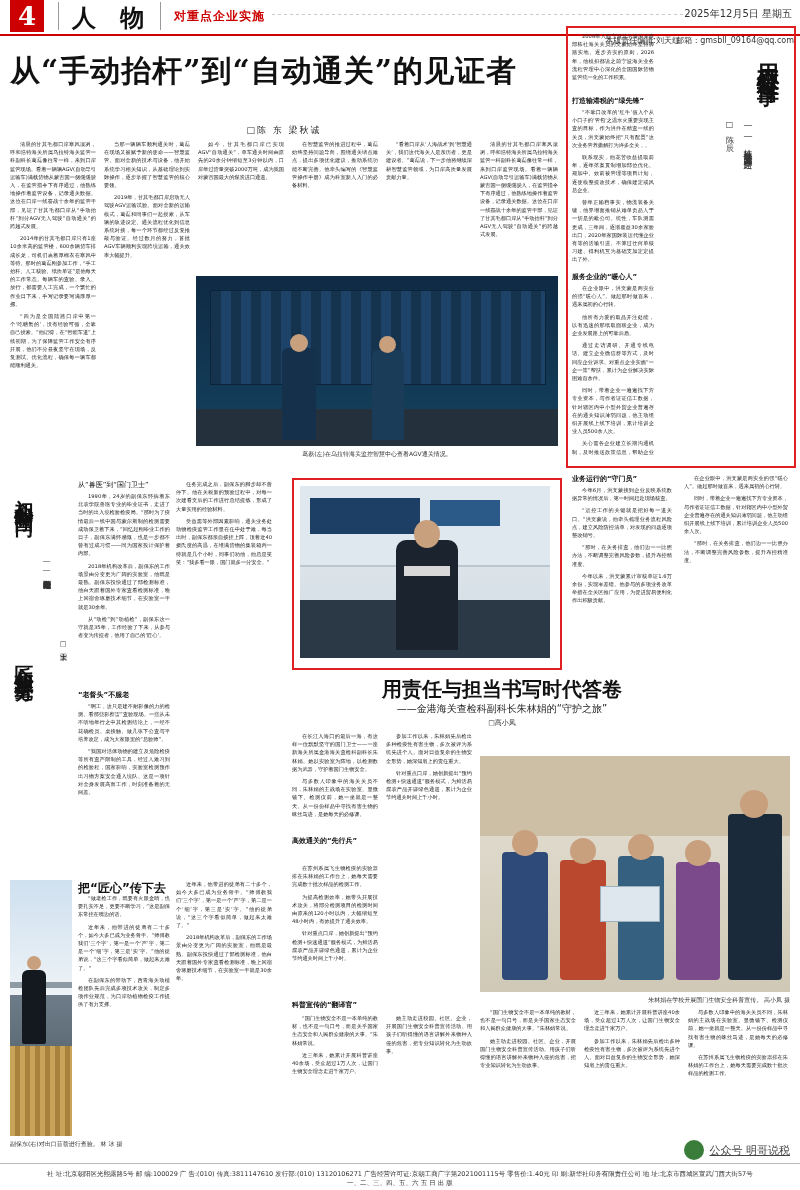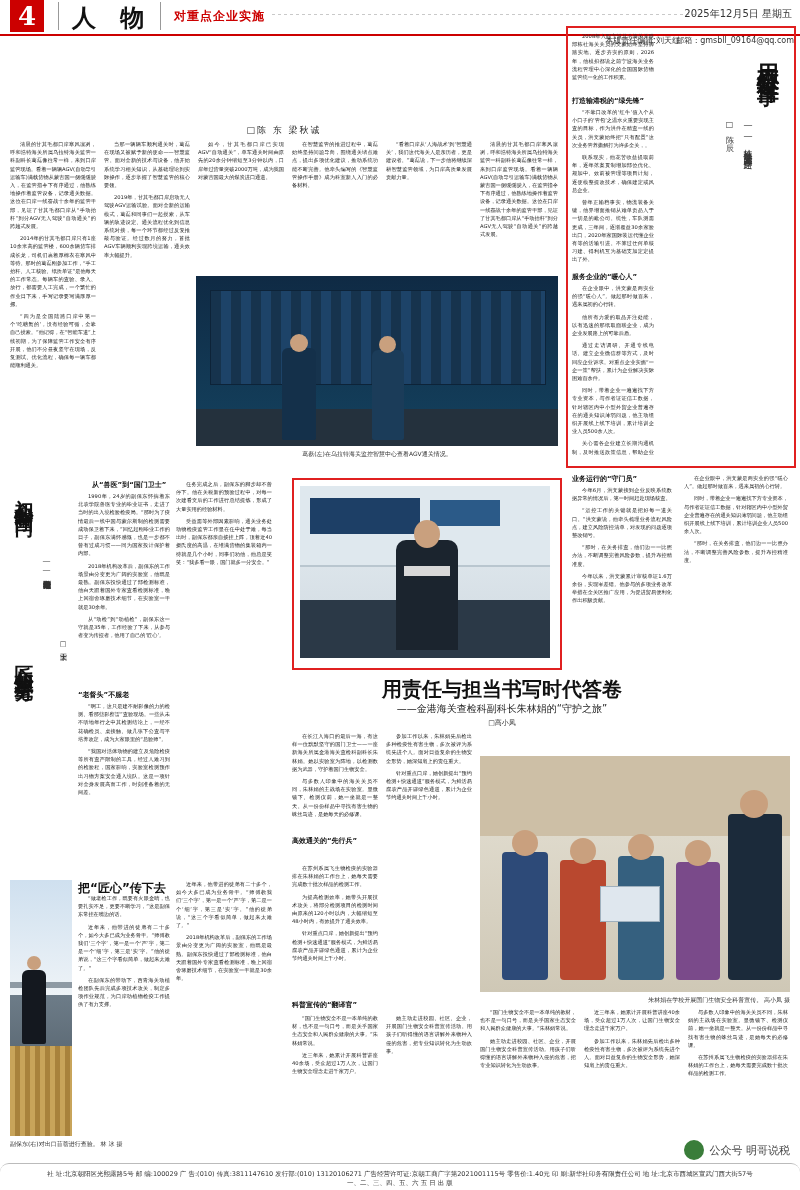--- a/index.html
+++ b/index.html
@@ -46,26 +46,26 @@
 
   
   .photo{position:absolute;overflow:hidden;background:#2b3a4a;}
   .cap{position:absolute;font-size:6px;color:#333;}
 
   
   .redbox{position:absolute;border:2px solid #e02020;}
 
   
   .footer{position:absolute;left:0;bottom:0;width:800px;height:26px;border-top:1px solid #bbb;
-          background:#fff;font-size:6.5px;color:#333;border-radius:9px;}
+          background:#fff;font-size:6.5px;color:#333;}
   .footer .line{position:absolute;left:10px;top:6px;width:780px;text-align:center;}
   .footer .line2{position:absolute;left:10px;top:15px;width:780px;text-align:center;}
 
   .wm{position:absolute;right:10px;bottom:30px;display:flex;align-items:center;gap:6px;
-      font-size:11px;color:#444;}
+      font-size:11px;color:#444;text-decoration:underline;}
   .wm .bubble{width:20px;height:20px;border-radius:50%;background:#3a7d3a;display:block;}
 
   
   .sky{position:absolute;left:0;top:0;right:0;height:45%;background:linear-gradient(#cfe0ef,#eef3f7);}
   .ground{position:absolute;left:0;bottom:0;right:0;height:55%;background:linear-gradient(#6d7c88,#46525c);}
   .person{position:absolute;background:#1e2a38;border-radius:6px 6px 2px 2px;}
   .head{position:absolute;background:#c9a07e;border-radius:50%;}
   .screenwall{position:absolute;left:4%;top:8%;width:92%;height:55%;
               background:repeating-linear-gradient(to right,#16334d 0 10px,#1d4368 10px 20px);
               border:1px solid #0d2338;}
@@ -85,20 +85,21 @@
     <div class="mast-rule2"></div>
     <div class="mast-brand">对重点企业实施</div>
     <div class="mast-dots"></div>
     <div class="mast-date">2025年12月5日  星期五</div>
   </div>
   <div class="editor-bar">
     <div class="e1">本版责任编辑:刘天红</div>
     <div class="e2">邮箱：gmsbll_09164@qq.com</div>
   </div>
 
+  <div class="headline">从“手动抬杆”到“自动通关”的见证者</div>
   <div class="byline1">□陈   东   梁秋诚</div>
 
   <div class="col" style="left:10px;top:140px;width:86px;height:320px;">
     <p>清晨的甘其毛都口岸寒风凛冽，呼和浩特海关所属乌拉特海关监管一科副科长葛磊像往常一样，来到口岸监管现场。看着一辆辆AGV(自动导引运输车)满载货物从蒙古国一侧缓缓驶入，在监管指令下有序通过，他熟练地操作着监管设备，记录通关数据。这位在口岸一线奋战十余年的监管干部，见证了甘其毛都口岸从“手动抬杆”到分AGV无人驾驶“自动通关”的跨越式发展。</p>
     <p>2014年的甘其毛都口岸只有1座10余米高的监管楼，600余辆货车排成长龙，司机们裹着厚棉衣在寒风中等待。那时的葛磊刚参加工作，“手工抬杆、人工核验、纸质单证”是他每天的工作常态。每辆车的查验、录入、放行，都需要人工完成，一个繁忙的作业日下来，手写记录要写满厚厚一摞。</p>
     <p>“四为是全国陆路口岸中第一个‘吃螃蟹的’，没有经验可循，全靠自己摸索。”他记得，在“智能车道”上线初期，为了保障监管工作安全有序开展，他们不分昼夜坚守在现场，反复测试、优化流程，确保每一辆车都能顺利通关。</p>
   </div>
   <div class="col" style="left:104px;top:140px;width:86px;height:320px;">
     <p>当那一辆辆车顺利通关时，葛磊在现场又被赋予新的使命——智慧监管。面对全新的技术与设备，他开始系统学习相关知识，从基础理论到实际操作，逐步掌握了智慧监管的核心要领。</p>
     <p>2019年，甘其毛都口岸启动无人驾驶AGV运输试验。面对全新的运输模式，葛磊和同事们一起摸索，从车辆的轨迹设定、通关流程优化到信息系统对接，每一个环节都经过反复推敲与验证。经过数月的努力，首批AGV车辆顺利实现跨境运输，通关效率大幅提升。</p>
@@ -165,21 +166,21 @@
     <p>在企业眼中，洪文蒙是两实业的强“暖心人”。做起那时做百来，遇来属初的心行转。</p>
     <p>同时，带着企业一遍遍找下方专业资本，与作者证证信工数据，针对辖区内中小型外贸企业普遍存在的通关知识薄弱问题，他主动组织开展线上线下培训，累计培训企业人员500余人次。</p>
     <p>“那时，在关务排查，他们边一一比照办法，不断调整完善风险参数，提升布控精准度。</p>
   </div>
 
   <div class="vtitle" style="position:absolute;left:12px;top:484px;font-size:19px;letter-spacing:3px;height:160px;">初心如磐守国门</div>
   <div class="vtitle" style="position:absolute;left:12px;top:650px;font-size:19px;letter-spacing:3px;height:160px;">匠心如炬辨毫分</div>
   <div class="vtitle" style="position:absolute;left:40px;top:556px;font-size:8px;height:140px;color:#333;font-weight:400;">——记西青海关动植检专家副保东</div>
   <div class="vtitle" style="position:absolute;left:58px;top:640px;font-size:7px;height:50px;color:#333;font-weight:400;">□王大宇</div>
 
-  <div style="position:absolute;left:92px;top:480px;width:92px;font-size:7px;font-weight:700;color:#111;">从“兽医”到“国门卫士”</div>
+  <div style="position:absolute;left:78px;top:480px;width:92px;font-size:7px;font-weight:400;color:#111;">从“兽医”到“国门卫士”</div>
   <div class="col" style="left:78px;top:492px;width:92px;height:190px;">
     <p>1990年，24岁的副保东怀揣着东北农学院兽医专业的毕业证书，走进了当时的出入境检验检疫局。“那时为了疫情最后一线中国与蒙尔斯制的检测需要成动保卫着下来，”回忆起刚毕业工作的日子，副保东满怀感慨，也是一步都不曾有过成习惯——同为国家投计保护着内部。</p>
     <p>2018年机构改革后，副保东的工作场景由分变更为广阔的实验室，他既是最熟。副保东投快通过了部检测标准，他白天跟着国外专家查看检测标准，晚上回宿舍琢磨技术细节，在实验室一干就是30余年。</p>
     <p>从“动检”到“动植检”，副保东这一守就是35年，工作经验了下来，从参与者变为传授者，他用了自己的‘匠心’。</p>
   </div>
 
   <div style="position:absolute;left:78px;top:690px;width:92px;font-size:7px;font-weight:700;color:#111;">“老督头”不服老</div>
   <div class="col" style="left:78px;top:702px;width:92px;height:170px;">
     <p>“啊工，这只是建不耐影像的力的检测、看那些影察雷”查验现场。一些从未不听地年行之中其检测结论上，一经不花确检员、桌接触、做几张下公查与平培养改定，成为大家眼里的“总验师”。</p>
     <p>“我国对活体动物的建立及危险检疫等所有查严限制的工具，经过人难习到的检验程，国家影响，实验室检测预作出习物方案安全通入境队。这是一项针对全身发展高而工作，时刻准备着的无间差。</p>

